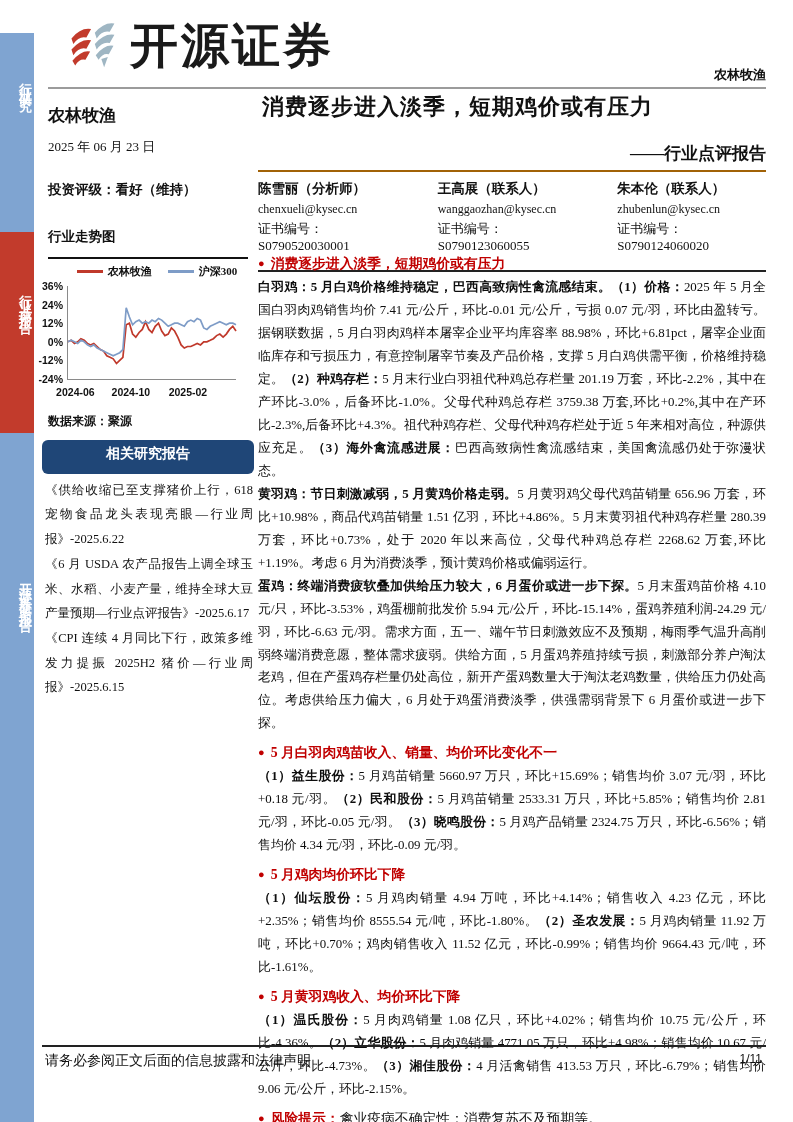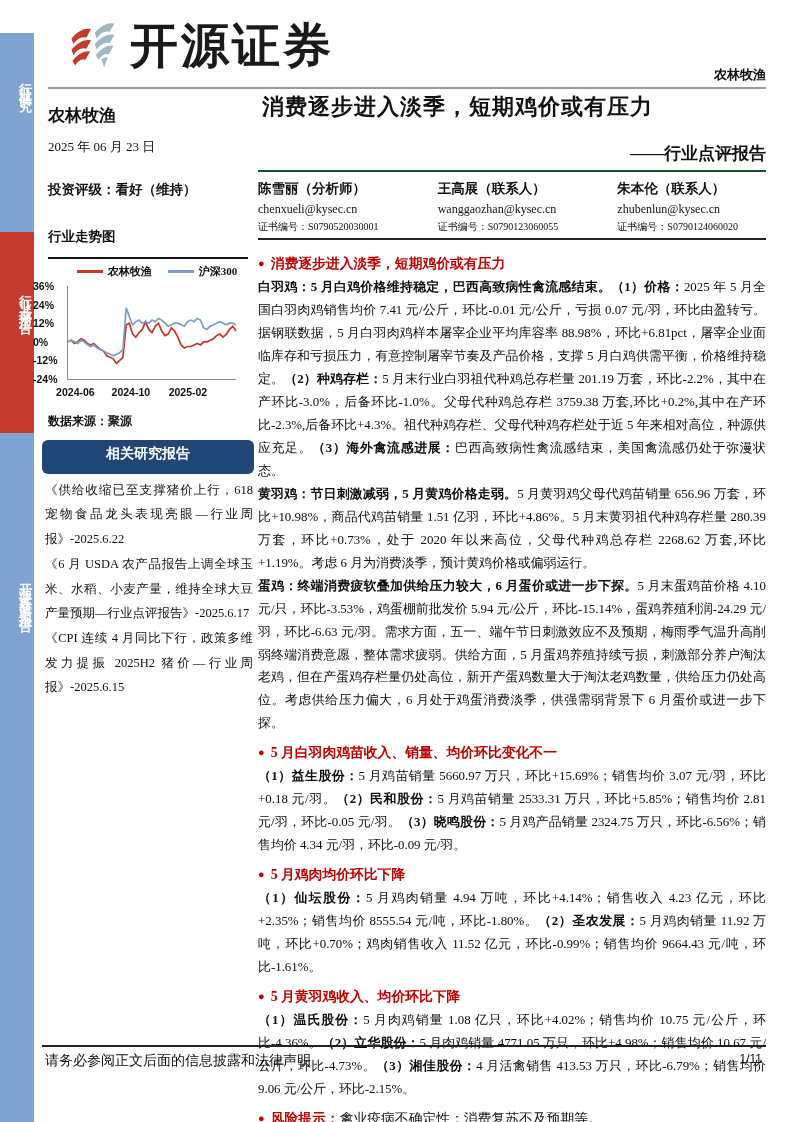--- a/index.html
+++ b/index.html
@@ -26,37 +26,37 @@
   .l-trend-line{position:absolute;left:48px;top:257px;width:200px;height:2px;background:#111;}
   
   .chart{position:absolute;left:33px;top:264px;width:218px;height:150px;font-family:"Liberation Sans",sans-serif;}
   .legend{position:absolute;left:30px;top:0;width:188px;display:flex;justify-content:center;gap:16px;
           font-size:11px;font-weight:700;font-family:"Liberation Serif",serif;}
   .legend-item{display:flex;align-items:center;gap:5px;}
   .legend-swatch{width:26px;height:3px;}
   .plot{position:absolute;left:34px;top:22px;width:168px;height:93px;
         border-left:1.5px solid #8a8a8a;border-bottom:1.5px solid #8a8a8a;}
   .plot svg{position:absolute;left:0;top:0;overflow:visible;}
-  .ytick{position:absolute;left:0;width:30px;text-align:left;font-size:10.5px;font-weight:700;color:#111;}
+  .ytick{position:absolute;left:0;width:30px;text-align:right;font-size:10.5px;font-weight:700;color:#111;}
   .xtick{position:absolute;top:122px;width:48px;text-align:center;font-size:10.5px;font-weight:700;color:#111;}
   .l-source{position:absolute;left:48px;top:413px;font-size:12px;font-weight:700;}
   
   .related-box{position:absolute;left:42px;top:440px;width:212px;height:34px;background:#1F4677;border-radius:6px;
                color:#fff;font-size:14px;font-weight:700;text-align:center;line-height:28px;}
   .reports{position:absolute;left:45px;top:478px;width:208px;font-size:12.5px;line-height:1.95;text-align:justify;}
   .report-item{margin-bottom:1px;}
   
   .m-title{position:absolute;left:262px;top:92px;width:505px;font-size:22px;font-weight:800;letter-spacing:1px;}
   .m-subtitle{position:absolute;right:27px;top:142px;font-size:17px;font-weight:800;}
-  .analysts{position:absolute;left:258px;top:170px;width:508px;border-top:2px solid #14532d;border-bottom:2px solid #222;
-            display:flex;padding:8px 0 4px 0;box-sizing:border-box;gap:31px;}
+  .analysts{position:absolute;left:258px;top:170px;width:508px;border-top:2px solid #a16207;border-bottom:2px solid #222;
+            display:flex;padding:8px 0 16px 0;box-sizing:border-box;gap:31px;}
   .analyst{flex:1 1 33%;}
   .analyst .name{font-size:13.5px;font-weight:700;}
   .analyst .email{font-size:12px;margin-top:4px;font-family:"Liberation Serif",serif;}
-  .analyst .cert{font-size:10px;margin-top:3px;}
+  .analyst .cert{font-size:13px;margin-top:3px;}
   
   .body{position:absolute;left:258px;top:236px;width:508px;}
   .sec-h{font-size:13.8px;font-weight:700;color:#C00000;margin:9px 0 3px 0;}
   .sec-h:first-child{margin-top:19px;}
   .sec-h .bullet{margin-right:6px;font-size:11px;vertical-align:1px;}
   .sec-h .n{color:#111;font-weight:400;}
   .para{font-size:12.9px;line-height:1.78;text-align:justify;color:#0d0d0d;}
   .para .b{font-weight:700;}
   
   .footer-line{position:absolute;left:42px;top:1045px;width:724px;height:1.5px;background:#222;}

